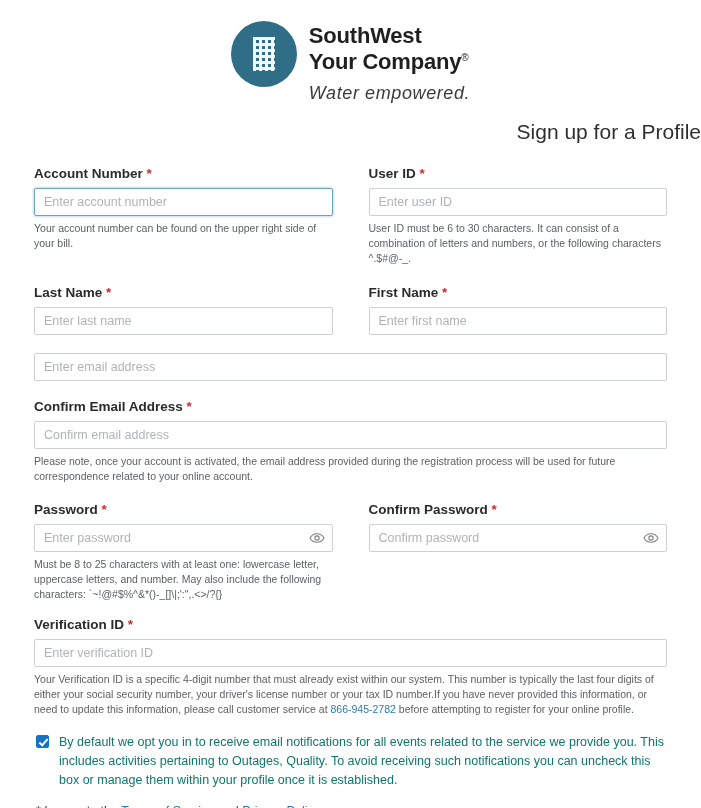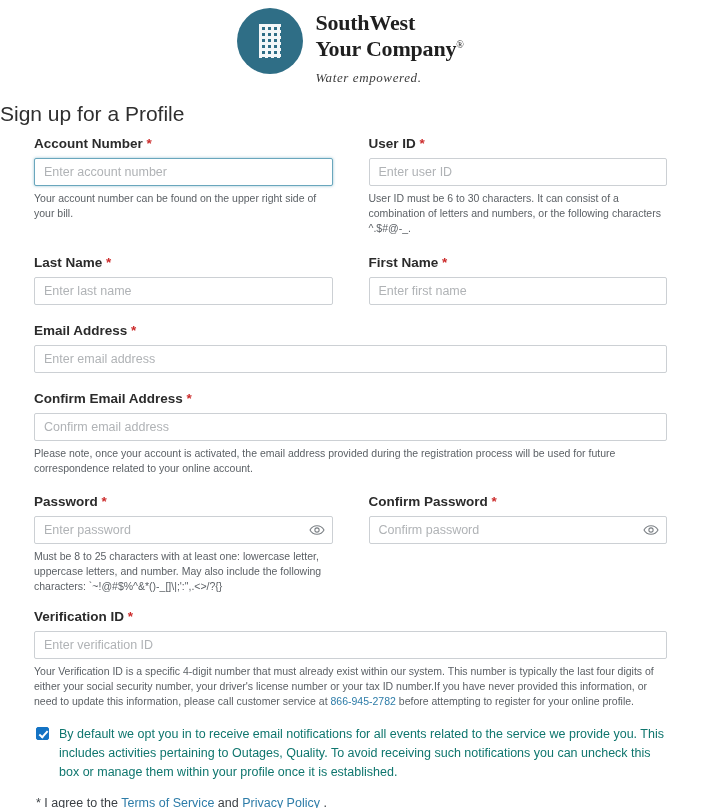--- a/index.html
+++ b/index.html
@@ -11,25 +11,24 @@
   }
   .page {
     width: 701px;
     min-height: 808px;
     position: relative;
     background: #ffffff;
     overflow: hidden;
   }
   
   .brand {
-    padding-top: 6px;
+    padding-top: 19px;
     display: flex;
     justify-content: center;
     align-items: flex-start;
-    font-family: Liberation Serif, serif;
   }
   .brand-inner {
     display: flex;
     align-items: flex-start;
     gap: 12px;
   }
   .logo-mark {
     width: 66px;
     height: 66px;
     border-radius: 50%;
@@ -59,30 +58,31 @@
     line-height: 1.18;
     letter-spacing: -.2px;
   }
   .brand-name .reg {
     font-size: 10px;
     vertical-align: super;
     font-weight: normal;
   }
   .brand-tagline {
     margin-top: 8px;
-    font-size: 13px;
+    font-size: 18px;
     color: #3b3b3b;
     font-style: italic;
     letter-spacing: .6px;
+    text-align: center;
   }
   .page-title {
-    text-align: left;
+    text-align: right;
     font-size: 21px;
     color: #2f2f2f;
-    margin: 16px 0 10px;
+    margin: 16px 0 22px;
     font-weight: normal;
   }
   
   .form {
     padding: 0 34px;
   }
   .row {
     display: flex;
     gap: 36px;
   }
@@ -250,24 +250,20 @@
             <input type="text" placeholder="Enter first name" style="">
           </div>
         </div>
       </div>
     </div>
 
     <div class="spacer-md"></div>
 
     <div class="col-full">
       <div class="field">
-        <label class="fl">
-          <span>Email Address</span>
-          <span class="req">*</span>
-        </label>
         <div class="input-wrap">
           <input type="text" placeholder="Enter email address" style="">
         </div>
       </div>
     </div>
 
     <div class="spacer-md"></div>
 
     <div class="col-full">
       <div class="field">

